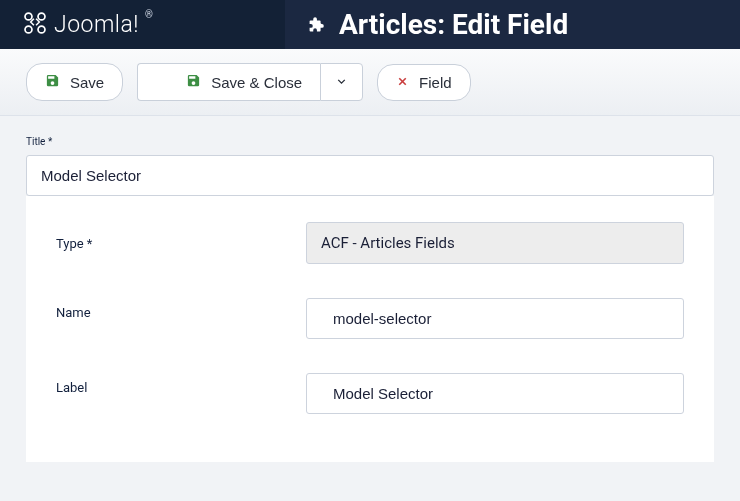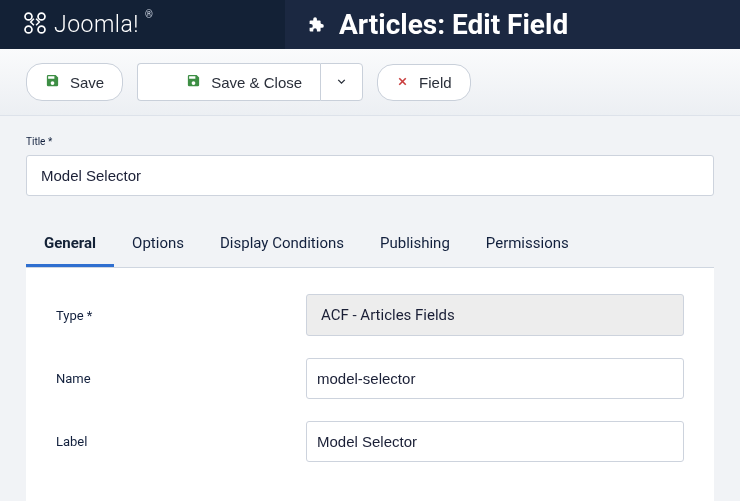--- a/index.html
+++ b/index.html
@@ -150,23 +150,24 @@
   .row-label {
     width: 250px;
     font-size: 13px;
     color: #12203d;
   }
   .row-input {
     flex: 1;
     border: 1px solid #cdd3dd;
     border-radius: 3px;
     background: #fff;
-    padding: 11px 10px;
-    font-size: 15px;
-    color: #1a1f36;
+    padding: 11px 26px;
+    font-size: 15px;
+    color: #1a1f36;
+    margin-top: 12px;
   }
   .row-select {
     flex: 1;
     border: 1px solid #cdd3dd;
     border-radius: 3px;
     background: #ededed;
     padding: 11px 14px;
     font-size: 15px;
     color: #1a1f36;
   }
@@ -237,27 +238,20 @@
     </span>
     <span>Field</span>
   </button>
 </div>
 
 <div class="content">
   <div class="title-label">Title *</div>
   <input class="title-input" type="text" value="Model Selector" style="">
 
   
-  <div class="tabs">
-    <div class="tab active">General</div>
-    <div class="tab">Options</div>
-    <div class="tab">Display Conditions</div>
-    <div class="tab">Publishing</div>
-    <div class="tab">Permissions</div>
-  </div>
 
   
   <div class="panel">
     <div class="row">
       <div class="row-label">Type *</div>
       <div class="row-select">ACF - Articles Fields</div>
     </div>
     <div class="row">
       <div class="row-label">Name</div>
       <input class="row-input" type="text" value="model-selector" style="">

